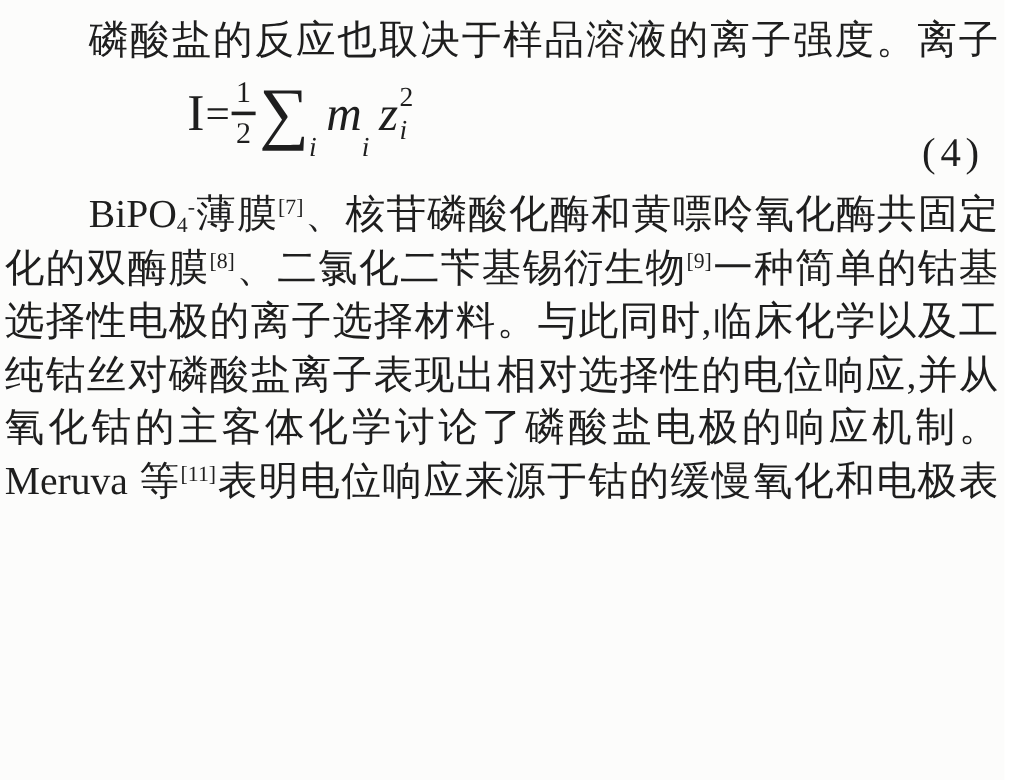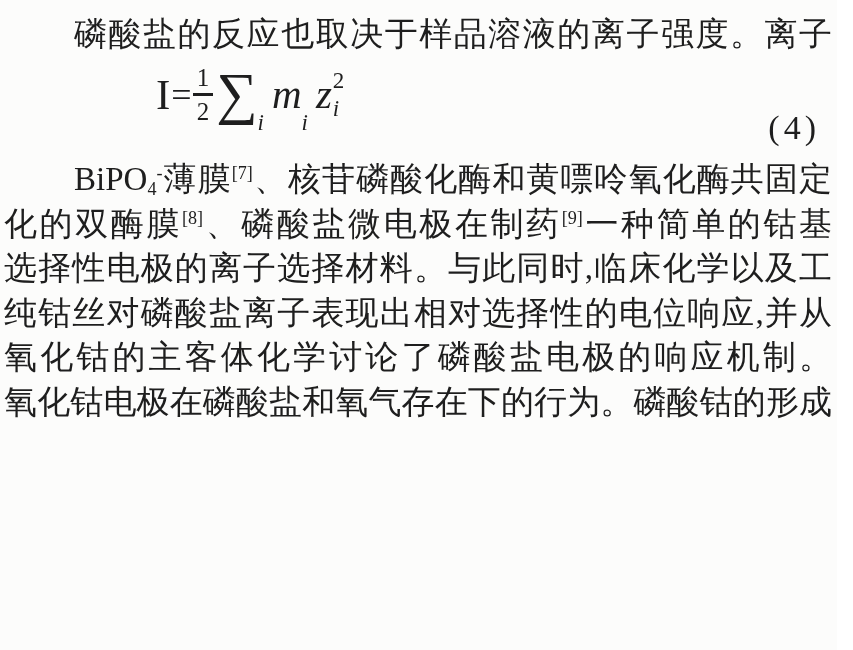--- a/index.html
+++ b/index.html
@@ -118,20 +118,20 @@
       <span class="supsub">
         <span class="ss-sup">2</span>
         <span class="ss-sub">i</span>
       </span>
     </div>
     <div class="eq-num">(4)</div>
   </div>
 
   <div class="para para2">
       <div class="tline just ind"><span>BiPO</span><span class="sub">4</span><span class="sup">-</span><span>薄膜</span><span class="sup">[7]</span><span>、核苷磷酸化酶和黄嘌呤氧化酶共固定</span></div>
-      <div class="tline just"><span>化的双酶膜</span><span class="sup">[8]</span><span>、磷酸盐微电极在制药</span><span class="sup">[9]</span><span>一种简单的钴基</span></div>
+      <div class="tline just"><span>化的双酶膜</span><span class="sup">[8]</span><span>、二氯化二苄基锡衍生物</span><span class="sup">[9]</span><span>一种简单的钴基</span></div>
       <div class="tline just"><span>选择性电极的离子选择材料。与此同时,临床化学以及工业</span></div>
       <div class="tline just"><span>纯钴丝对磷酸盐离子表现出相对选择性的电位响应,并从</span></div>
       <div class="tline just"><span>氧化钴的主客体化学讨论了磷酸盐电极的响应机制。</span></div>
-      <div class="tline just"><span>氧化钴电极在磷酸盐和氧气存在下的行为。磷酸钴的形成</span></div>
+      <div class="tline just"><span>Meruva 等</span><span class="sup">[11]</span><span>表明电位响应来源于钴的缓慢氧化和电极表</span></div>
     </div>
 
 </div>
 
 </body></html>

